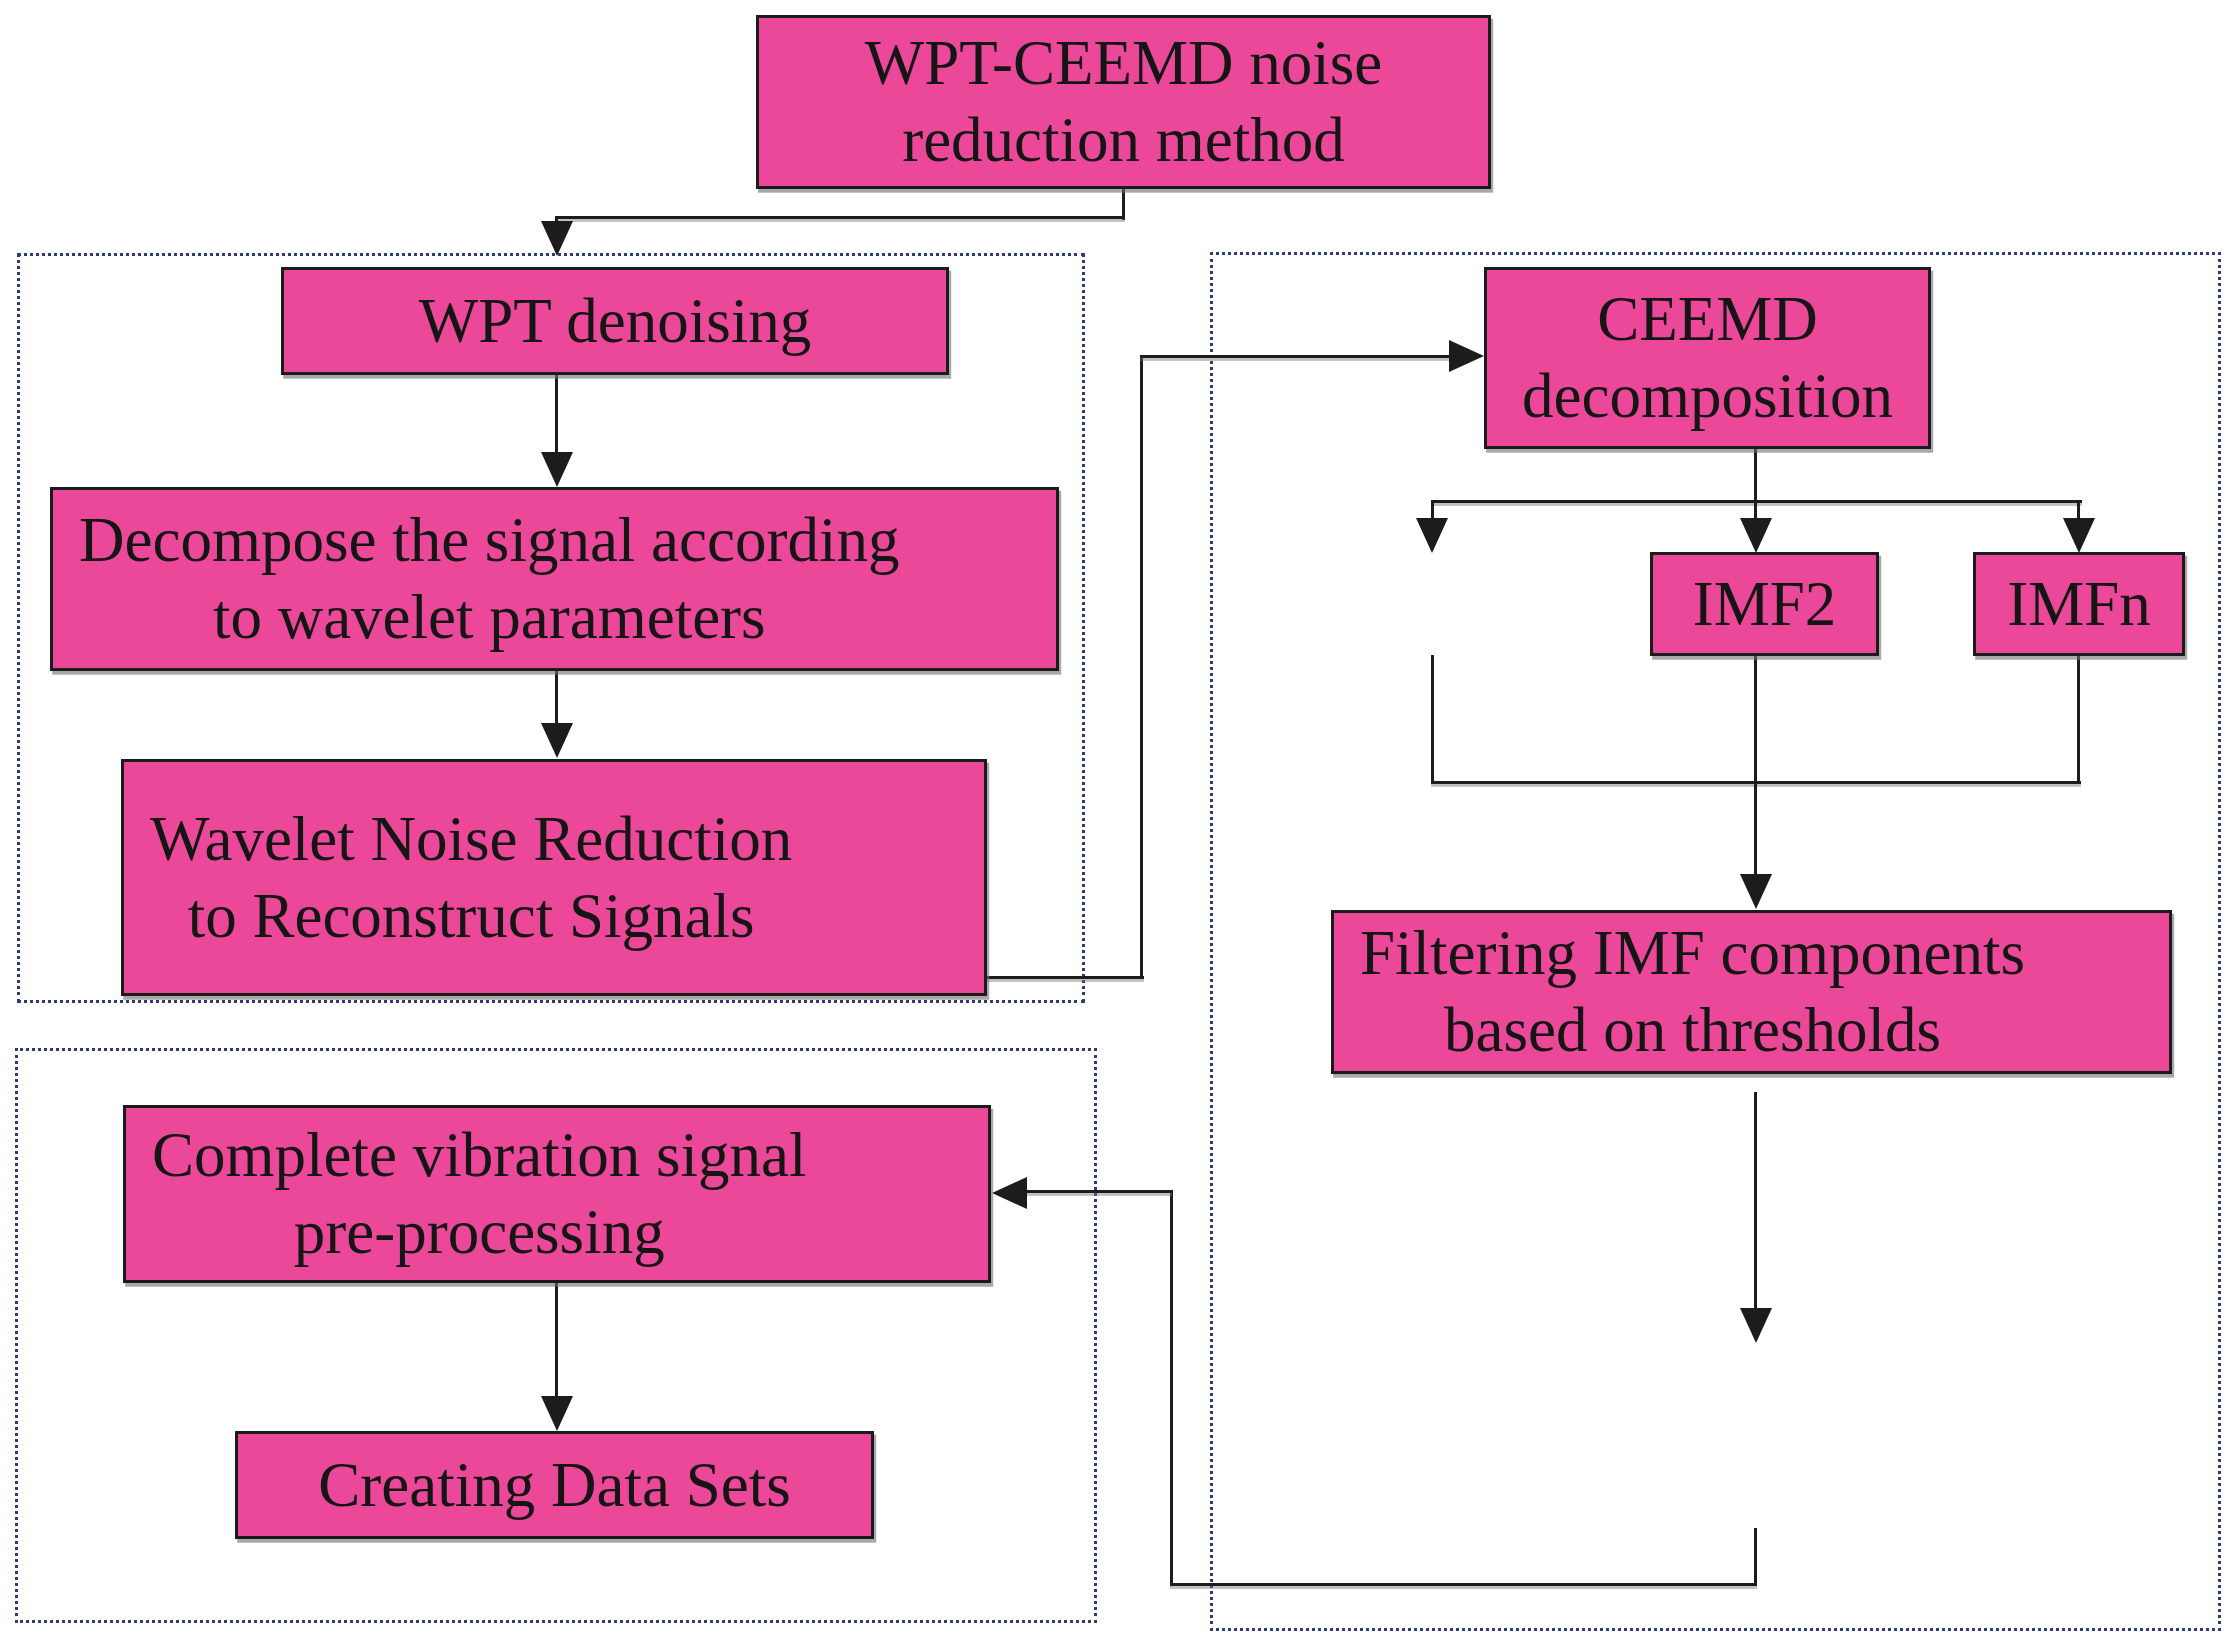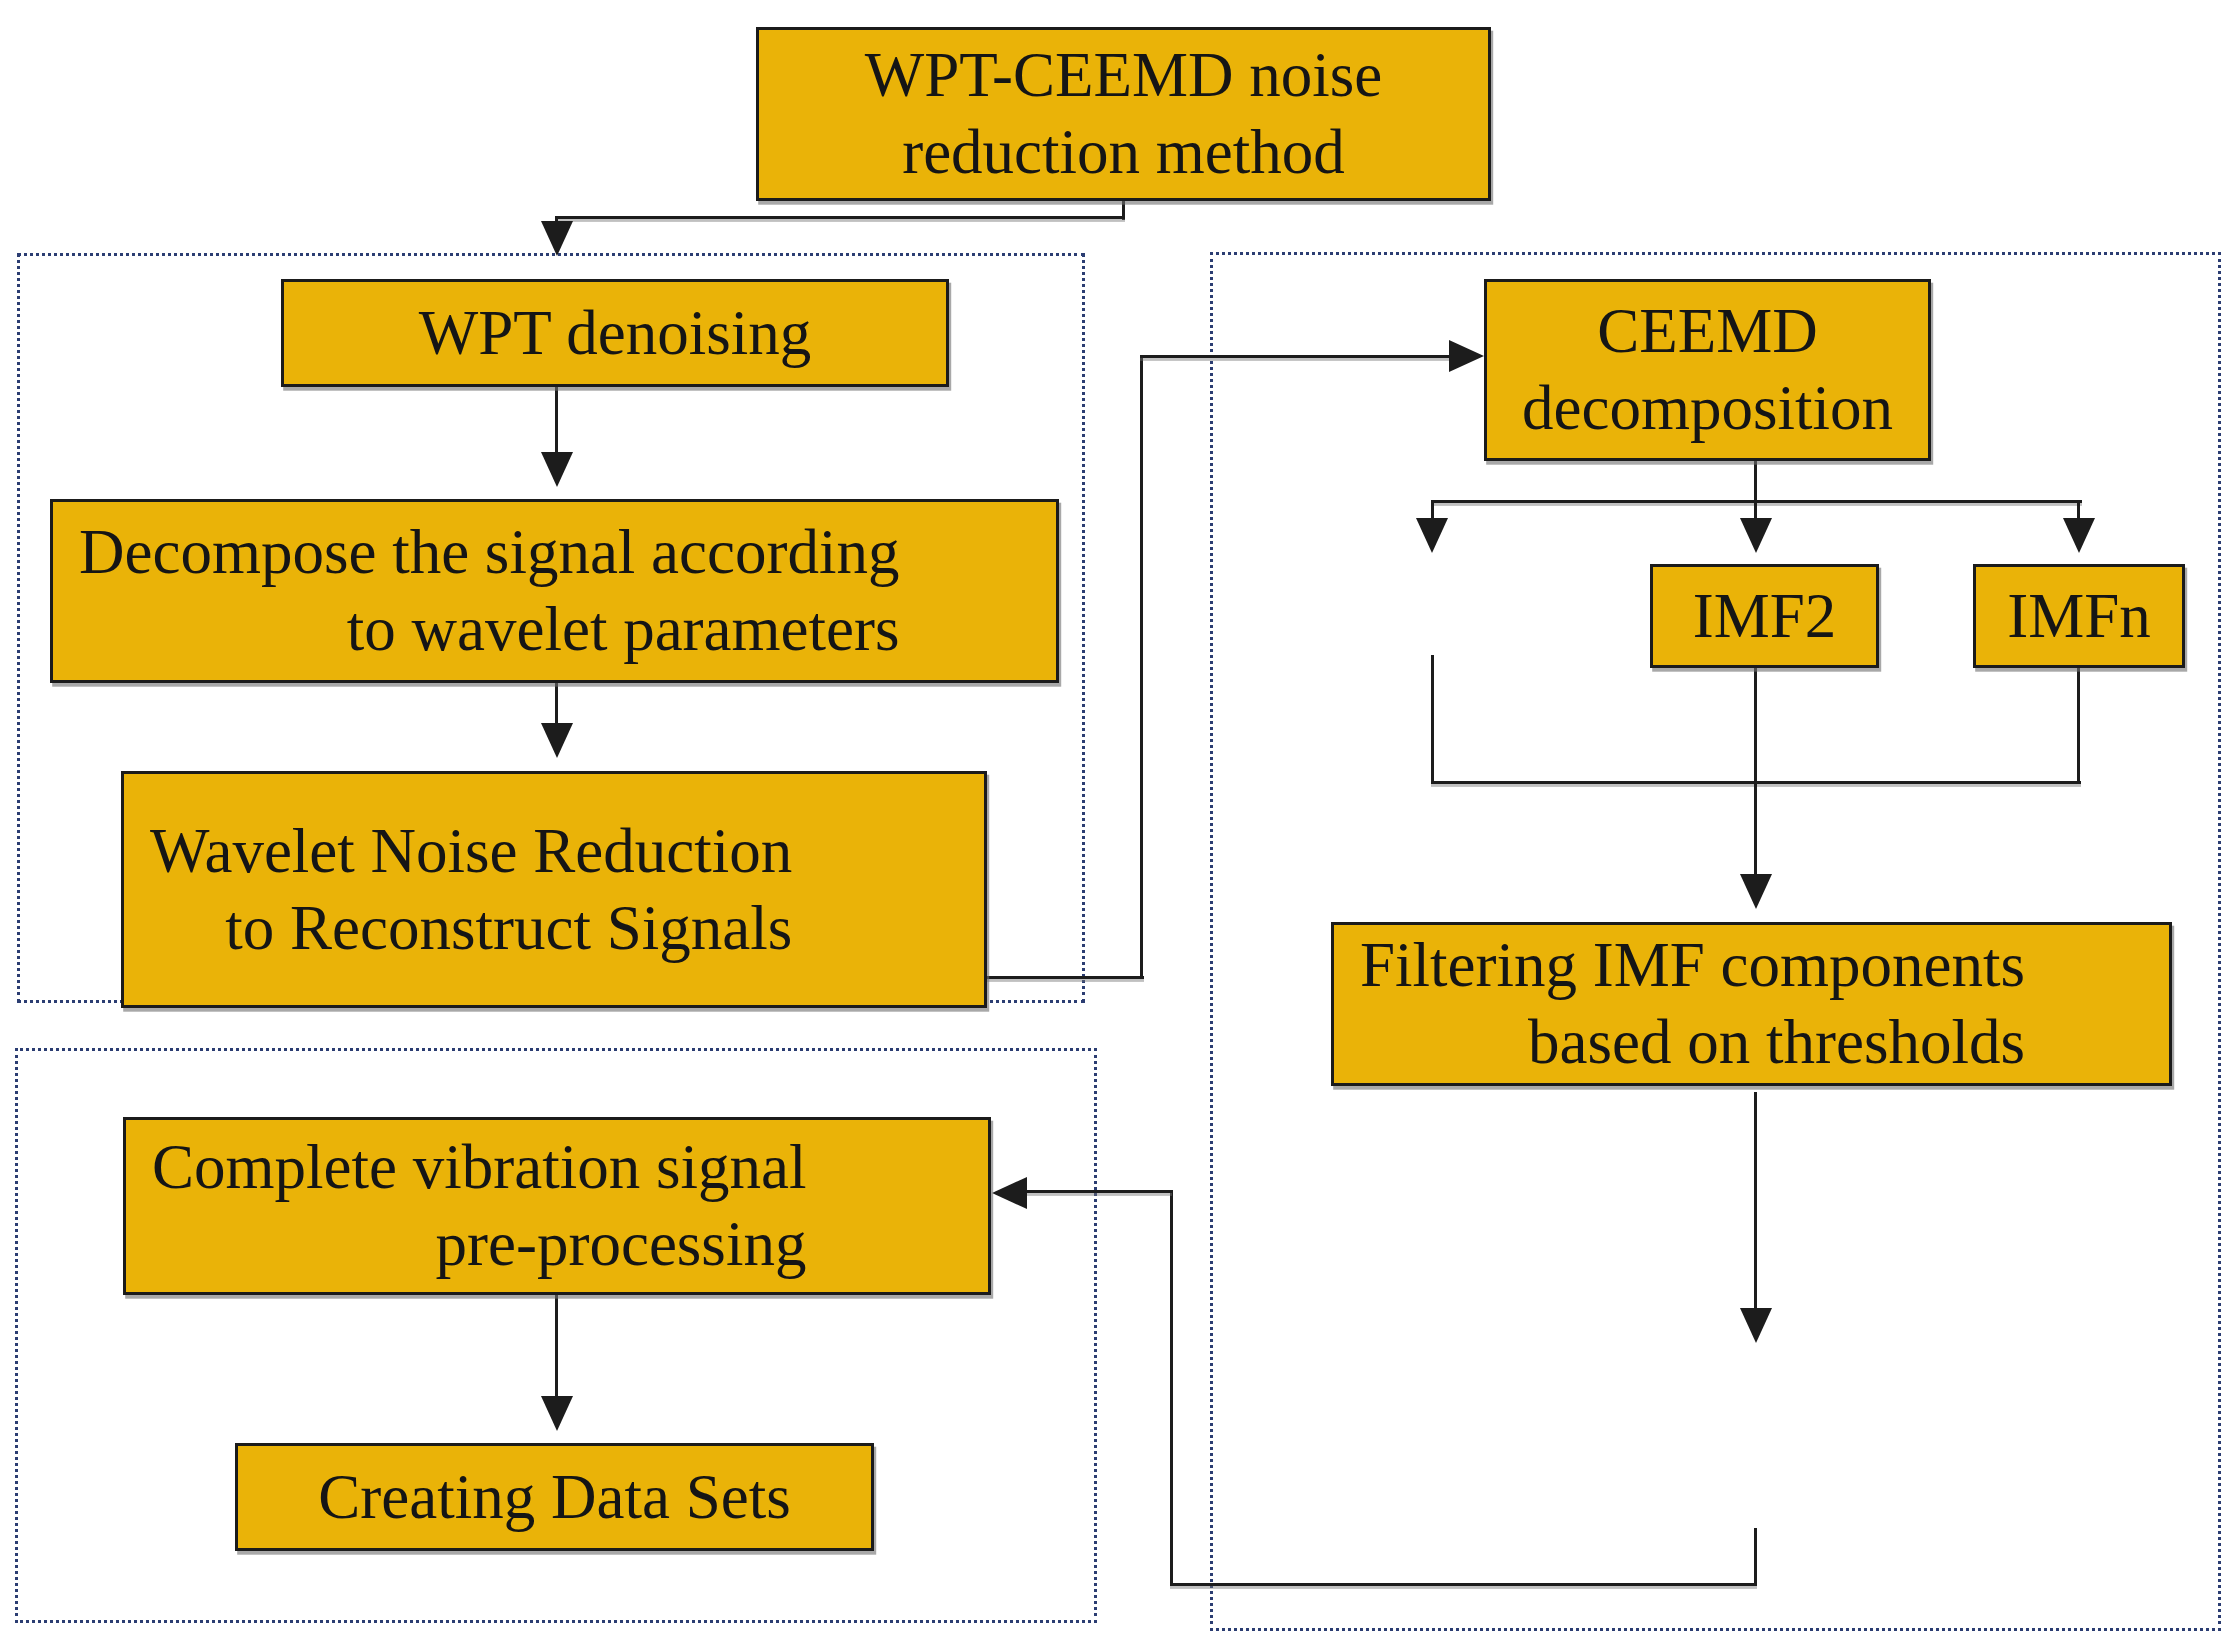--- a/index.html
+++ b/index.html
@@ -14,26 +14,26 @@
   .line{position:absolute;background:#1c1c1c;z-index:2;}
   .hline{box-shadow:0 2.9px 0 rgba(115,115,115,0.45);}
 
   
   .arrow{position:absolute;width:0;height:0;z-index:3;}
   .arrow.down{border-left:16px solid transparent;border-right:16px solid transparent;border-top:35px solid #1c1c1c;}
   .arrow.right{border-top:16px solid transparent;border-bottom:16px solid transparent;border-left:35px solid #1c1c1c;}
   .arrow.left{border-top:16px solid transparent;border-bottom:16px solid transparent;border-right:35px solid #1c1c1c;}
 
   
-  .node{position:absolute;background:#eab308;border:3.7px solid #1b1b1b;z-index:4;
+  .node{position:absolute;background:#ec4899;border:3.7px solid #1b1b1b;z-index:4;
         box-sizing:border-box;display:flex;flex-direction:column;justify-content:center;
         font-size:63px;line-height:77px;color:#151515;white-space:pre-line;
-        box-shadow:2.2px 3.7px 0 rgba(110,110,110,0.6);margin-top:12px;}
+        box-shadow:2.2px 3.7px 0 rgba(110,110,110,0.6);}
   .node.center{align-items:center;text-align:center;}
-  .node.leftpad{align-items:flex-start;text-align:right;padding-left:26px;padding-right:21px;}
+  .node.leftpad{align-items:flex-start;text-align:center;padding-left:26px;padding-right:21px;}
 </style>
 </head>
 <body>
 
 <div class="canvas">
 
   <div class="stage" style="left:17px;top:253px;width:1068px;height:750px"></div>
   <div class="stage" style="left:14.6px;top:1048px;width:1082px;height:575px"></div>
   <div class="stage" style="left:1210px;top:252px;width:1011px;height:1379px"></div>
 

